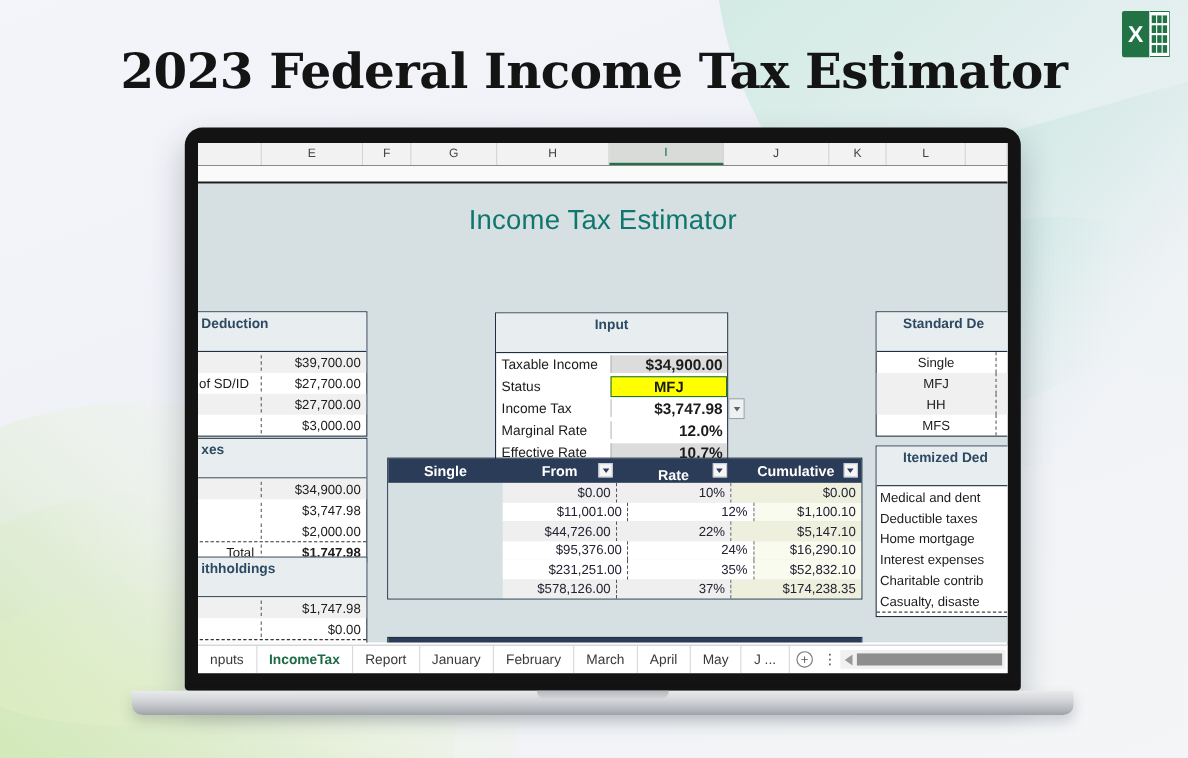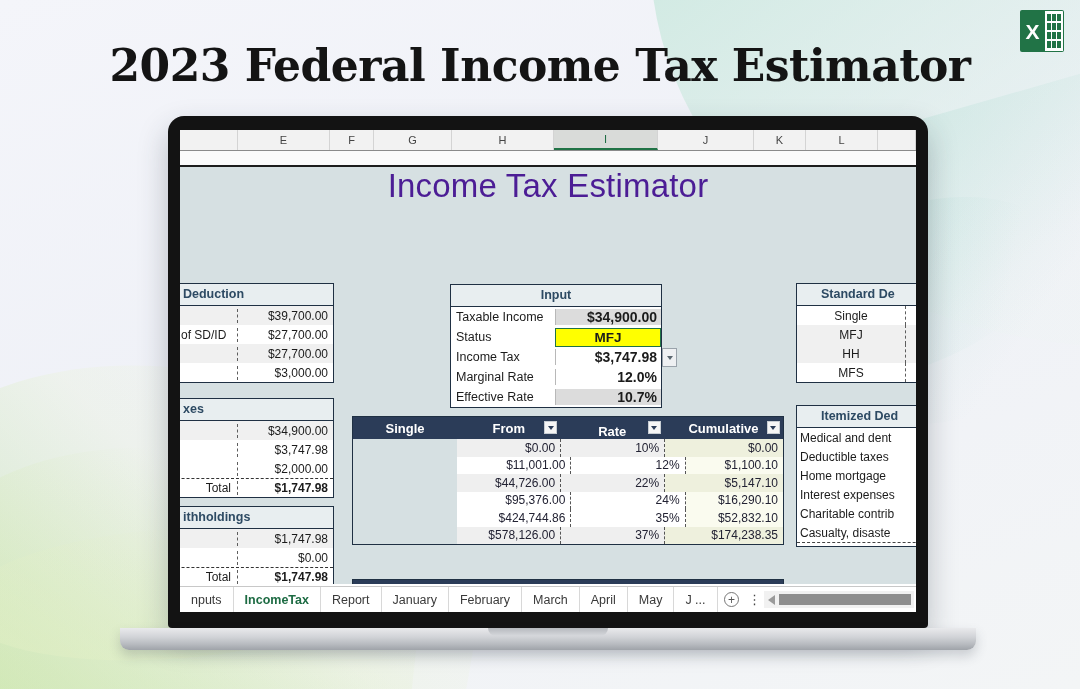--- a/index.html
+++ b/index.html
@@ -144,31 +144,32 @@
 
   .sheet {
     position: relative;
     height: 417px;
     background: #d6e0e2;
     overflow: hidden;
   }
 
   .sheet-title {
     text-align: center;
-    font-size: 33px;
-    color: #4c1d95;
+    font-size: 25px;
+    color: #0f766e;
+    padding-top: 19px;
     letter-spacing: .2px;
   }
 
   
   .panel { position: absolute; border: 1.6px solid #1f3043; background: #fff; }
   .panel-head {
     background: #e8eef0; color: #2d4a63;
     font-weight: bold; font-size: 12.5px;
-    text-align: center; padding: 3px 0 4px;
+    text-align: center; padding: 3px 0 18px;
     border-bottom: 1.6px solid #1f3043;
     white-space: nowrap; overflow: hidden;
   }
   .prow { display: flex; font-size: 12px; color: #1b1b1b; height: 19px; align-items: center; }
   .prow.alt { background: #f0f0f0; }
   .prow .lbl { padding-left: 5px; white-space: nowrap; overflow: hidden; flex: 1; }
   .prow .val {
     text-align: right; padding-right: 5px;
     border-left: 1px dashed #5d5d5d;
     white-space: nowrap;
@@ -507,21 +508,21 @@
             <div class="bc bc-cum">$5,147.10</div>
           </div>
           <div class="brk-row even">
             <div class="bc bc-name"></div>
             <div class="bc bc-from">$95,376.00</div>
             <div class="bc bc-rate">24%</div>
             <div class="bc bc-cum">$16,290.10</div>
           </div>
           <div class="brk-row even">
             <div class="bc bc-name"></div>
-            <div class="bc bc-from">$424,744.86</div>
+            <div class="bc bc-from">$231,251.00</div>
             <div class="bc bc-rate">35%</div>
             <div class="bc bc-cum">$52,832.10</div>
           </div>
           <div class="brk-row odd">
             <div class="bc bc-name"></div>
             <div class="bc bc-from">$578,126.00</div>
             <div class="bc bc-rate">37%</div>
             <div class="bc bc-cum">$174,238.35</div>
           </div>
         </div>

